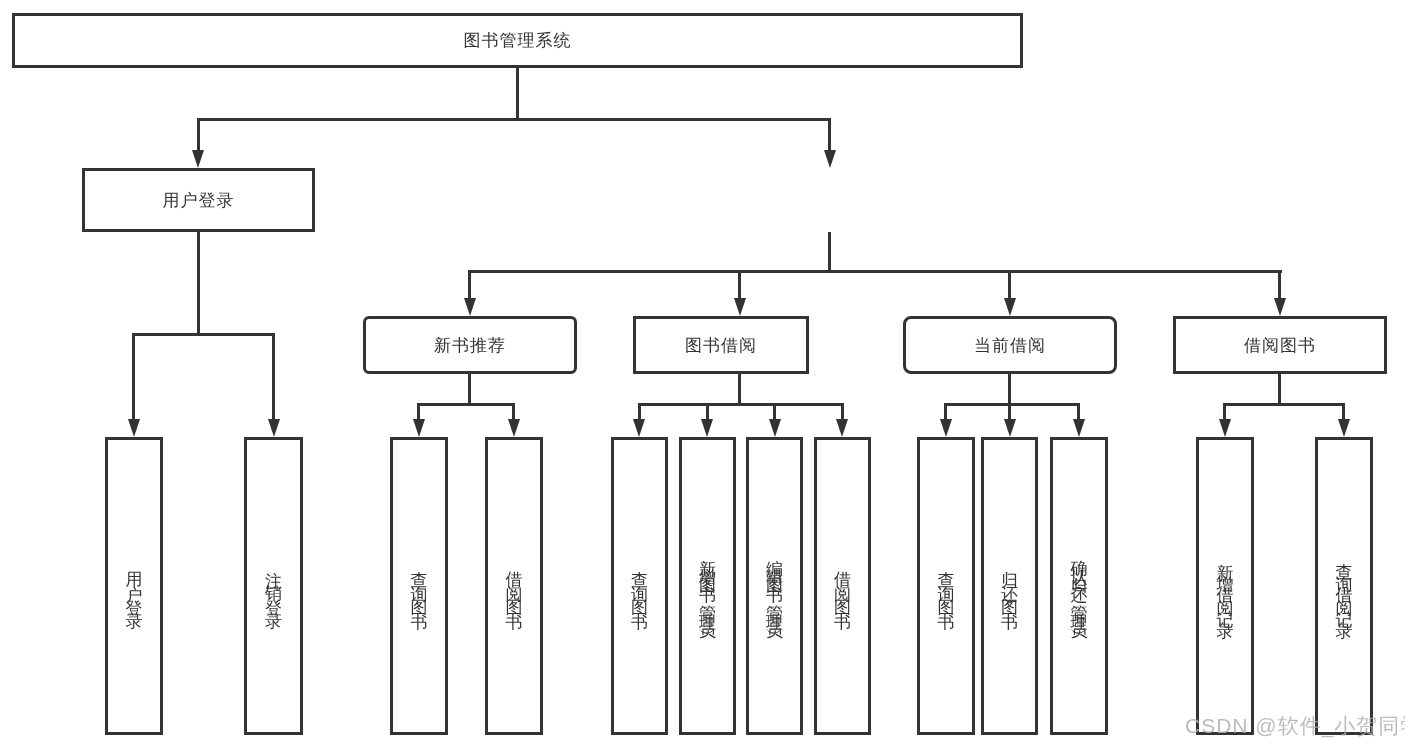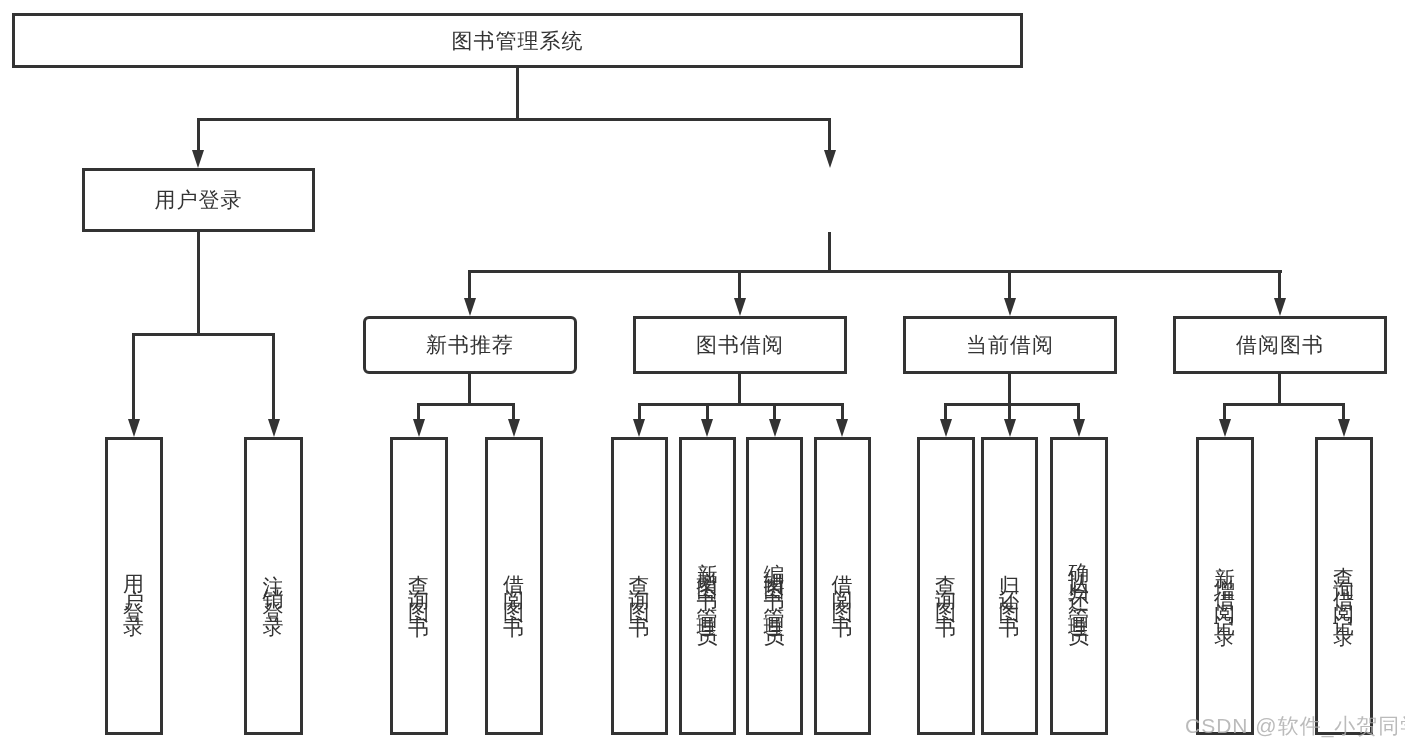--- a/index.html
+++ b/index.html
@@ -19,21 +19,21 @@
     color: var(--line);
     overflow: hidden;
   }
   .box {
     position: absolute;
     background: var(--box_bg);
     border: 3px solid var(--line);
     display: flex;
     align-items: center;
     justify-content: center;
-    font-size: 21px;
+    font-size: 17px;
     letter-spacing: 1px;
     color: #333333;
     z-index: 2;
   }
   .leaf span {
     writing-mode: vertical-rl;
     text-orientation: mixed;
     letter-spacing: 14px;
     line-height: 1;
   }
@@ -68,24 +68,24 @@
     <span>图书管理系统</span>
   </div>
 
   <div class="box" style="left:82px; top:168px; width:233px; height:64px;">
     <span>用户登录</span>
   </div>
 
   <div class="box" style="left:363px; top:316px; width:214px; height:58px;border-radius:6px;">
     <span>新书推荐</span>
   </div>
-  <div class="box" style="left:633px; top:316px; width:214px; height:58px;">
+  <div class="box" style="left:633px; top:316px; width:176px; height:58px;">
     <span>图书借阅</span>
   </div>
-  <div class="box" style="left:903px; top:316px; width:214px; height:58px;">
+  <div class="box" style="left:903px; top:316px; width:214px; height:58px;border-radius:8px;">
     <span>当前借阅</span>
   </div>
   <div class="box" style="left:1173px; top:316px; width:214px; height:58px;">
     <span>借阅图书</span>
   </div>
 
   <div class="box leaf" style="left:105px; top:437px; width:58px; height:298px;">
     <span>用户登录</span>
   </div>
   <div class="box leaf" style="left:244px; top:437px; width:59px; height:298px;">

